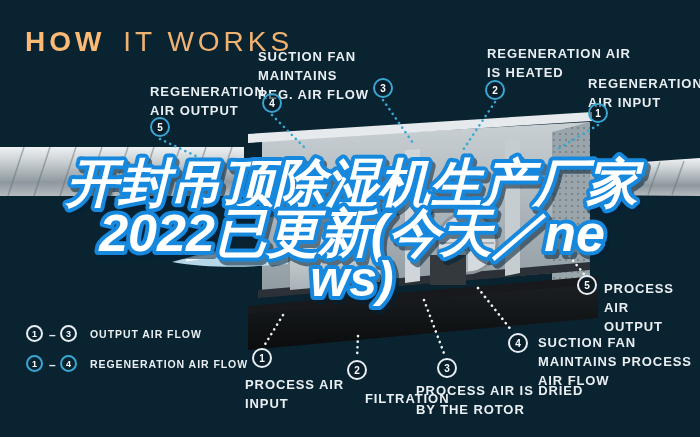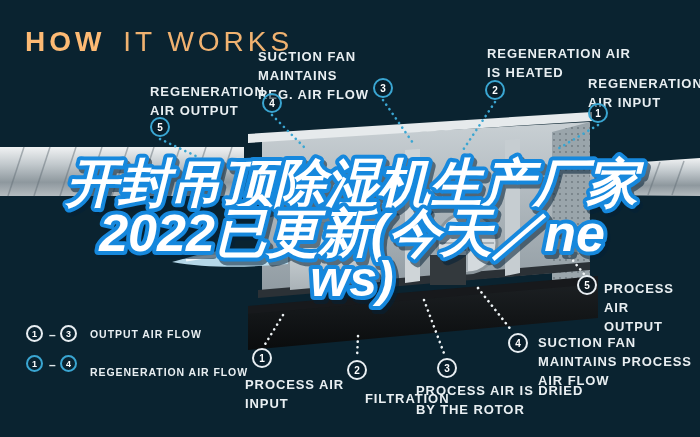--- a/index.html
+++ b/index.html
@@ -190,21 +190,21 @@
 OUTPUT</div>
 
   <div class="legend-circle white" style="left:26px;top:325px;">1</div>
   <div class="legend-dash" style="left:49px;top:328px;">–</div>
   <div class="legend-circle white" style="left:60px;top:325px;">3</div>
   <div class="legend-label" style="left:90px;top:328px;">OUTPUT AIR FLOW</div>
 
   <div class="legend-circle cyan" style="left:26px;top:355px;">1</div>
   <div class="legend-dash" style="left:49px;top:358px;">–</div>
   <div class="legend-circle cyan" style="left:60px;top:355px;">4</div>
-  <div class="legend-label" style="left:90px;top:366px;">REGENERATION AIR FLOW</div>
+  <div class="legend-label" style="left:90px;top:358px;">REGENERATION AIR FLOW</div>
 
   <svg class="headline-svg" width="700" height="437" viewBox="0 0 700 437">
     <text class="zh" x="352" y="201" font-size="52" text-anchor="middle">开封吊顶除湿机生产厂家</text>
     <text class="zh" x="352" y="251" font-size="52" text-anchor="middle">2022已更新(今天／ne</text>
     <text class="zh" x="352" y="296" font-size="50" text-anchor="middle">ws)</text>
   </svg>
 
 </div>
 
 </body></html>

